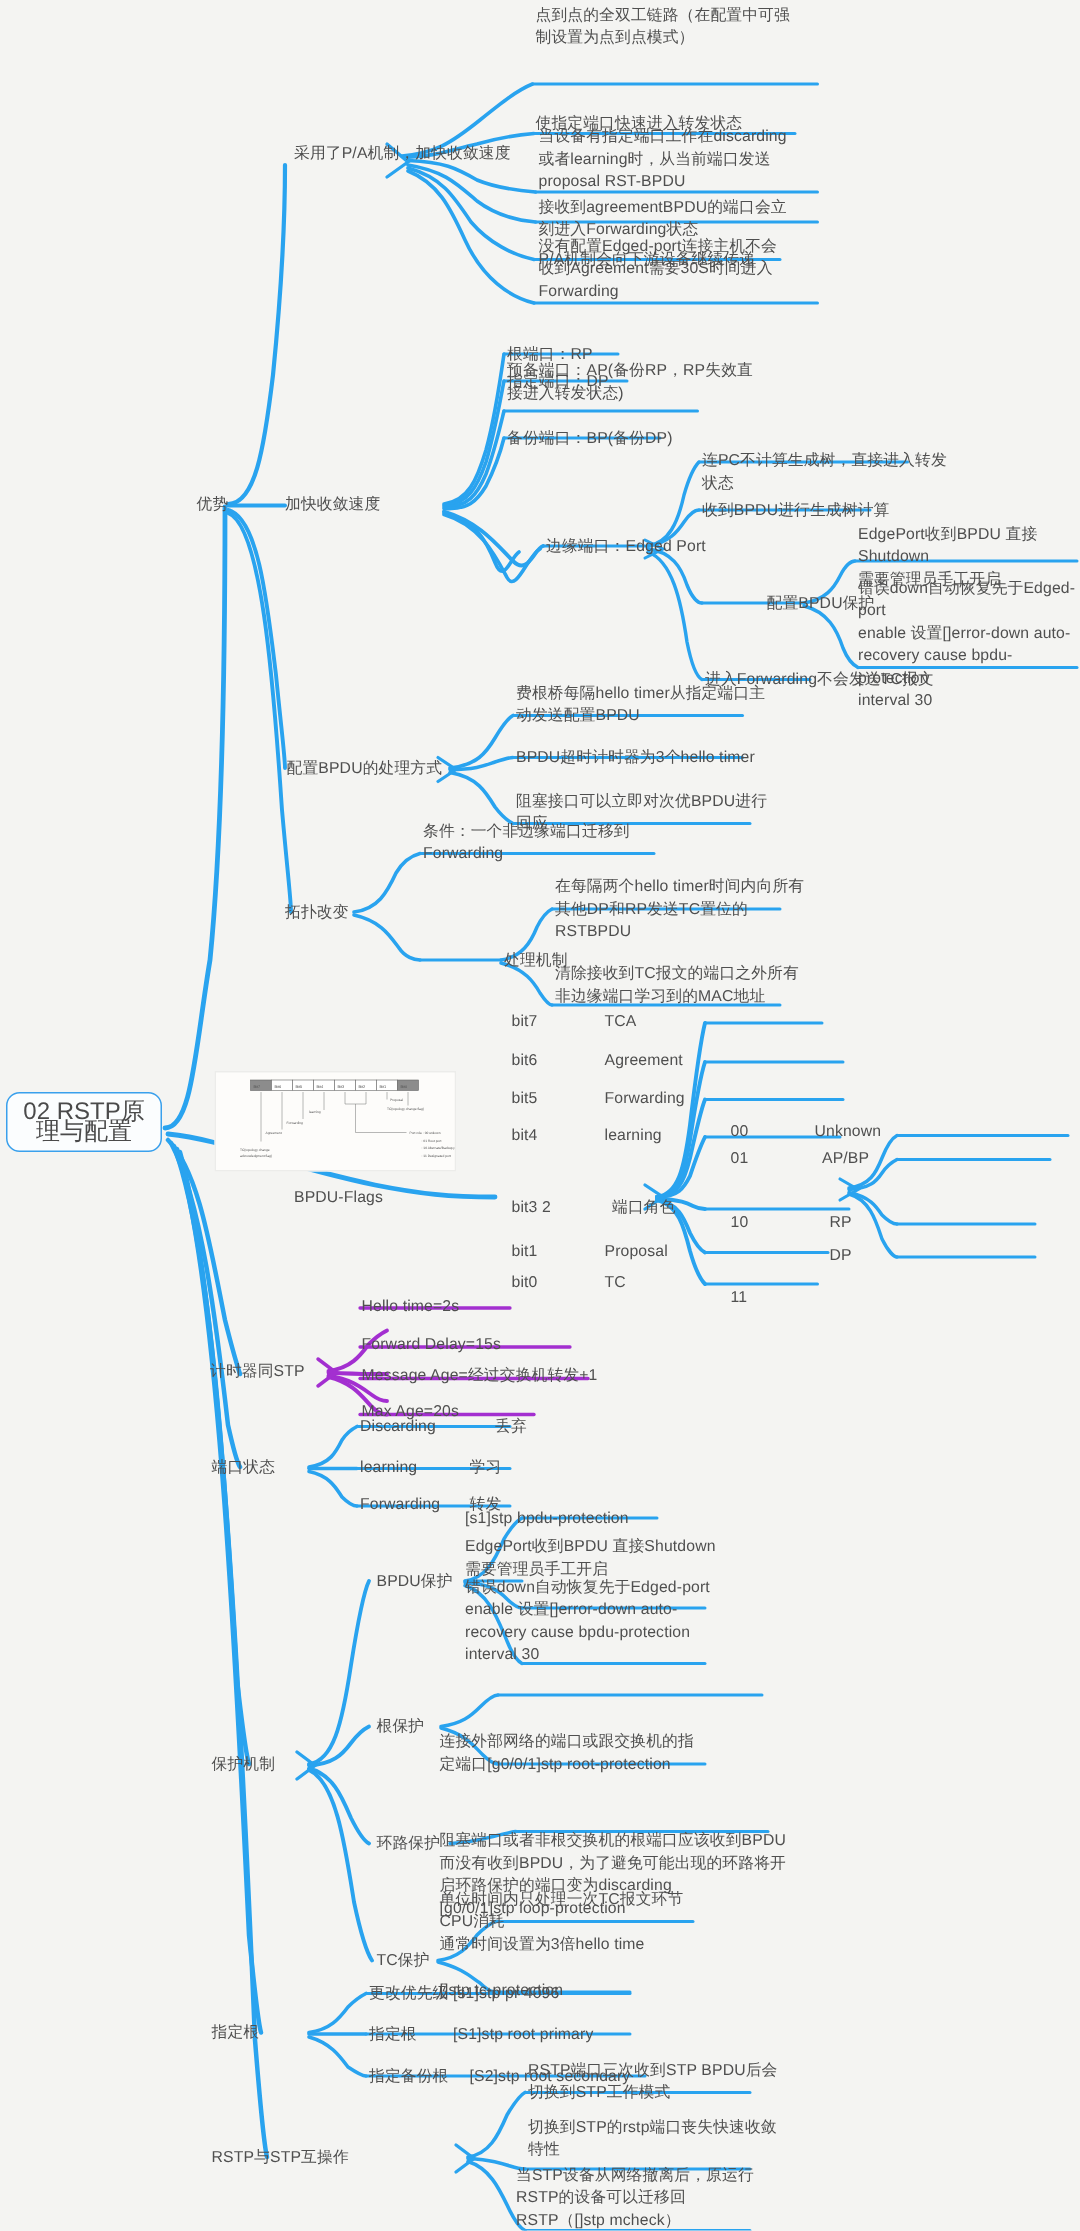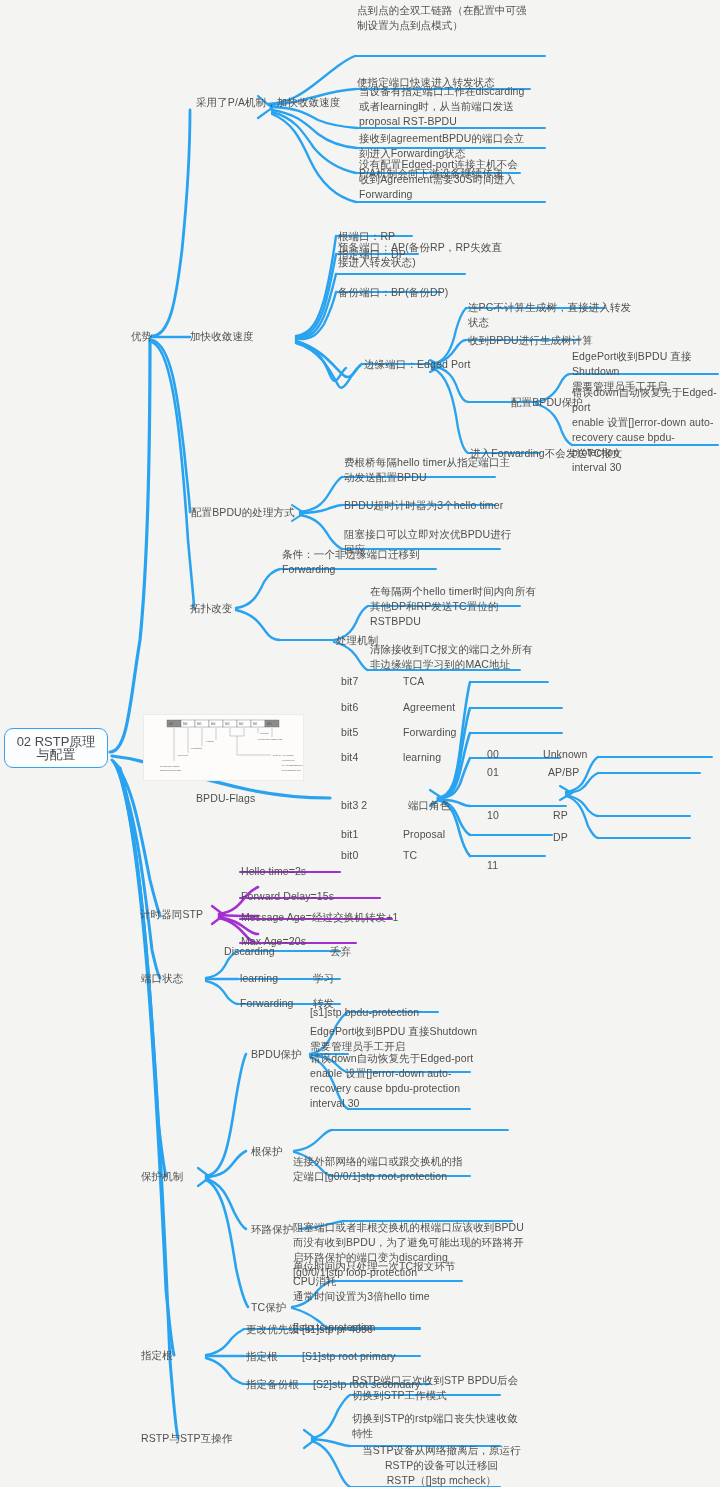--- a/index.html
+++ b/index.html
@@ -25,21 +25,21 @@
   }
   .root-node{
     position:absolute;
     left:4px;top:728px;
     width:104px;
     padding:6px 6px;
     box-sizing:border-box;
     border:1.4px solid #3aa0ec;
     border-radius:9px;
     background:#fbfdfe;
-    font-size:13px;
+    font-size:16px;
     color:#4a4a4a;
     text-align:center;
     line-height:13px;
   }
   .bpdu-img{
     position:absolute;
     left:143px;top:714px;
     width:161px;height:67px;
     background:#fdfcfa;
     border:0.5px solid #ececea;
@@ -372,21 +372,21 @@
   <div class="node" style="left:487px;top:808px;">10</div>
   <div class="node" style="left:553px;top:808px;">RP</div>
   <div class="node" style="left:487px;top:830px;margin-top:28px;">11</div>
   <div class="node" style="left:553px;top:830px;">DP</div>
 
   <div class="node" style="left:241px;top:864px;">Hello time=2s</div>
   <div class="node" style="left:241px;top:889px;">Forward Delay=15s</div>
   <div class="node" style="left:241px;top:910px;">Message Age=经过交换机转发+1</div>
   <div class="node" style="left:241px;top:934px;">Max Age=20s</div>
 
-  <div class="node" style="left:224px;top:944px;text-align:right;">Discarding</div>
+  <div class="node" style="left:240px;top:944px;text-align:right;">Discarding</div>
   <div class="node" style="left:330px;top:944px;">丢弃</div>
   <div class="node" style="left:240px;top:971px;">learning</div>
   <div class="node" style="left:313px;top:971px;">学习</div>
   <div class="node" style="left:240px;top:996px;">Forwarding</div>
   <div class="node" style="left:313px;top:996px;">转发</div>
 
   <div class="node" style="left:251px;top:1047px;">BPDU保护</div>
   <div class="node" style="left:251px;top:1144px;">根保护</div>
   <div class="node" style="left:251px;top:1222px;">环路保护</div>
   <div class="node" style="left:251px;top:1300px;">TC保护</div>
@@ -416,17 +416,17 @@
   <div class="node" style="left:302px;top:1322px;">[s1]stp pr  4096</div>
   <div class="node" style="left:246px;top:1349px;">指定根</div>
   <div class="node" style="left:302px;top:1349px;">[S1]stp root primary</div>
   <div class="node" style="left:246px;top:1377px;">指定备份根</div>
   <div class="node" style="left:313px;top:1377px;">[S2]stp root secondary</div>
 
   <div class="node" style="left:352px;top:1411px;width:175px;">切换到STP的rstp端口丧失快速收敛
 特性</div>
   <div class="node" style="left:352px;top:1373px;width:175px;">RSTP端口三次收到STP BPDU后会
 切换到STP工作模式</div>
-  <div class="node" style="left:354px;top:1443px;width:175px;text-align:center;">当STP设备从网络撤离后，原运行
+  <div class="node" style="left:344px;top:1443px;width:175px;">当STP设备从网络撤离后，原运行
 RSTP的设备可以迁移回
 RSTP（[]stp mcheck）</div>
 
 </div>
 
 </body></html>

